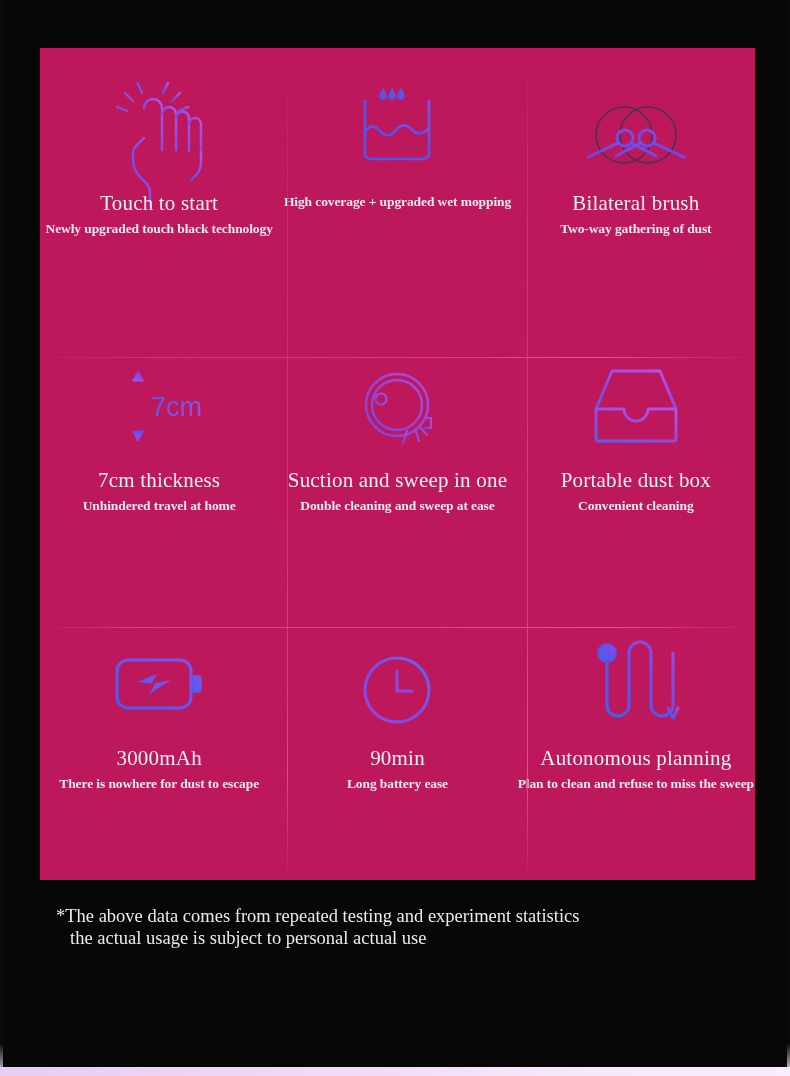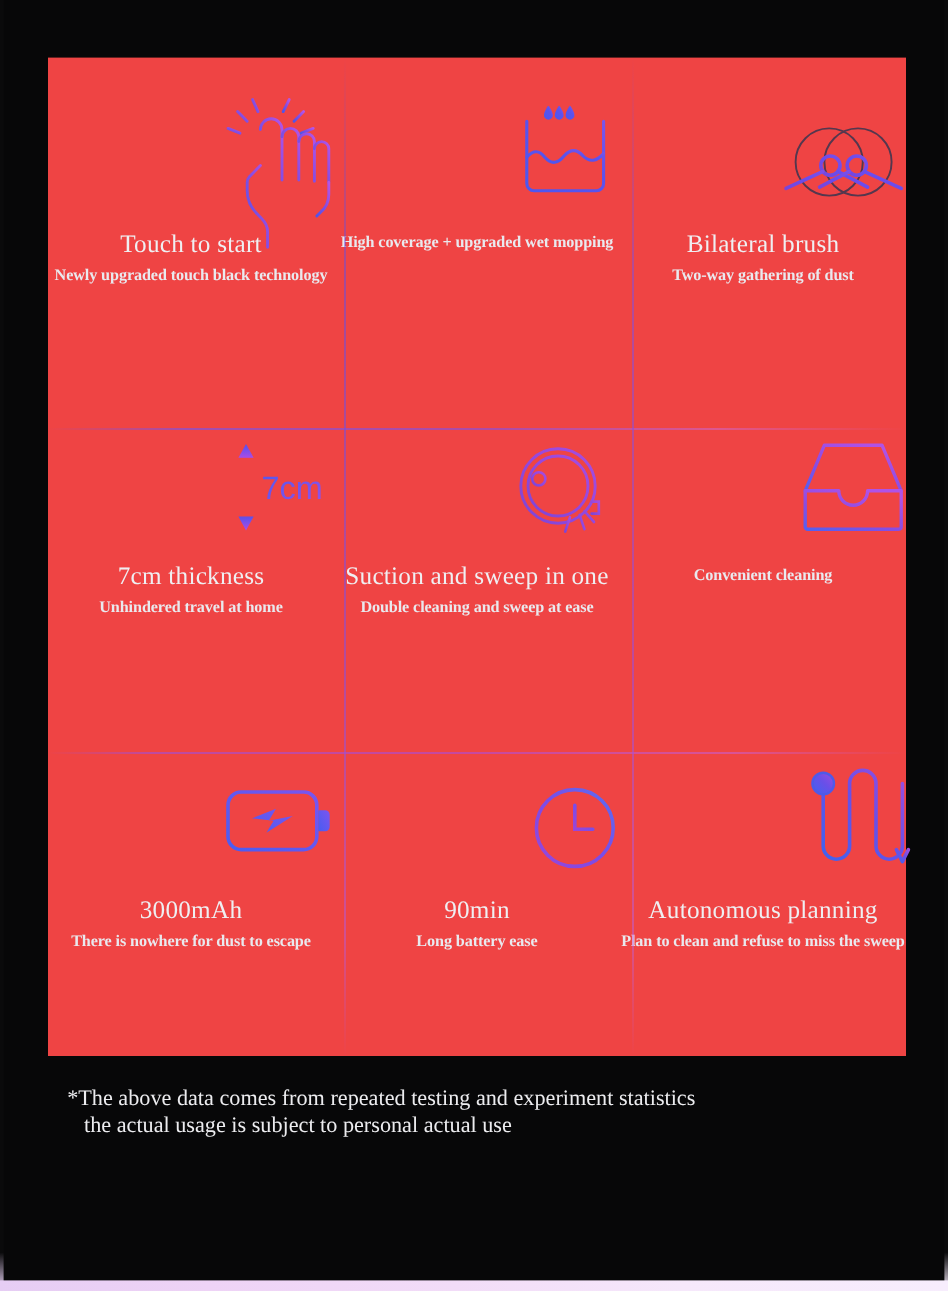--- a/index.html
+++ b/index.html
@@ -7,40 +7,40 @@
     width:790px;height:1076px;
     background:#070708;
     font-family:"Liberation Serif", serif;
     overflow:hidden;
     position:relative;
   }
   .page{position:relative;width:790px;height:1076px;}
 
   .panel{
     position:absolute;left:40px;top:48px;width:715px;height:832px;
-    background:#ef4444;
+    background:#be185d;
   }
 
   .grid{
     position:absolute;inset:0;
     display:grid;
     grid-template-columns:1fr 1fr 1fr;
     grid-template-rows:1fr 1fr 1fr;
   }
 
   .cell{
     position:relative;
     display:flex;flex-direction:column;align-items:center;
     justify-content:flex-start;
     padding-top:22px;
     box-sizing:border-box;
   }
   .icon-wrap{
     height:118px;width:100%;
-    display:flex;align-items:center;justify-content:flex-end;
+    display:flex;align-items:center;justify-content:center;
   }
   .icon-wrap svg{display:block;overflow:visible;}
 
   .title{
     color:#efeff2;
     font-size:21px;
     font-weight:400;
     letter-spacing:.2px;
     text-align:center;
     line-height:1.1;
@@ -277,20 +277,21 @@
                 <stop offset="45%" stop-color="#8a4ce3"></stop>
                 <stop offset="100%" stop-color="#b052e7"></stop>
               </linearGradient>
             </defs>
             <g fill="none" stroke="url(#gBox)" stroke-width="2.8" stroke-linejoin="round" stroke-linecap="round">
               <path d="M4 42 L20 4 H68 L84 42"></path>
               <path d="M4 42 h28 a12 12 0 0 0 24 0 h28 v30 a2 2 0 0 1 -2 2 H6 a2 2 0 0 1 -2 -2 z"></path>
             </g>
           </svg>
         </div>
+        <div class="title">Portable dust box</div>
         <div class="subtitle">Convenient cleaning</div>
       </div>
 
       <div class="cell">
         <div class="icon-wrap">
           <svg width="92" height="64" viewBox="0 0 92 64">
             <defs>
               <linearGradient id="gBat" x1="0" y1="1" x2="1" y2="0">
                 <stop offset="0%" stop-color="#4a5cf2"></stop>
                 <stop offset="100%" stop-color="#7a55ef"></stop>

